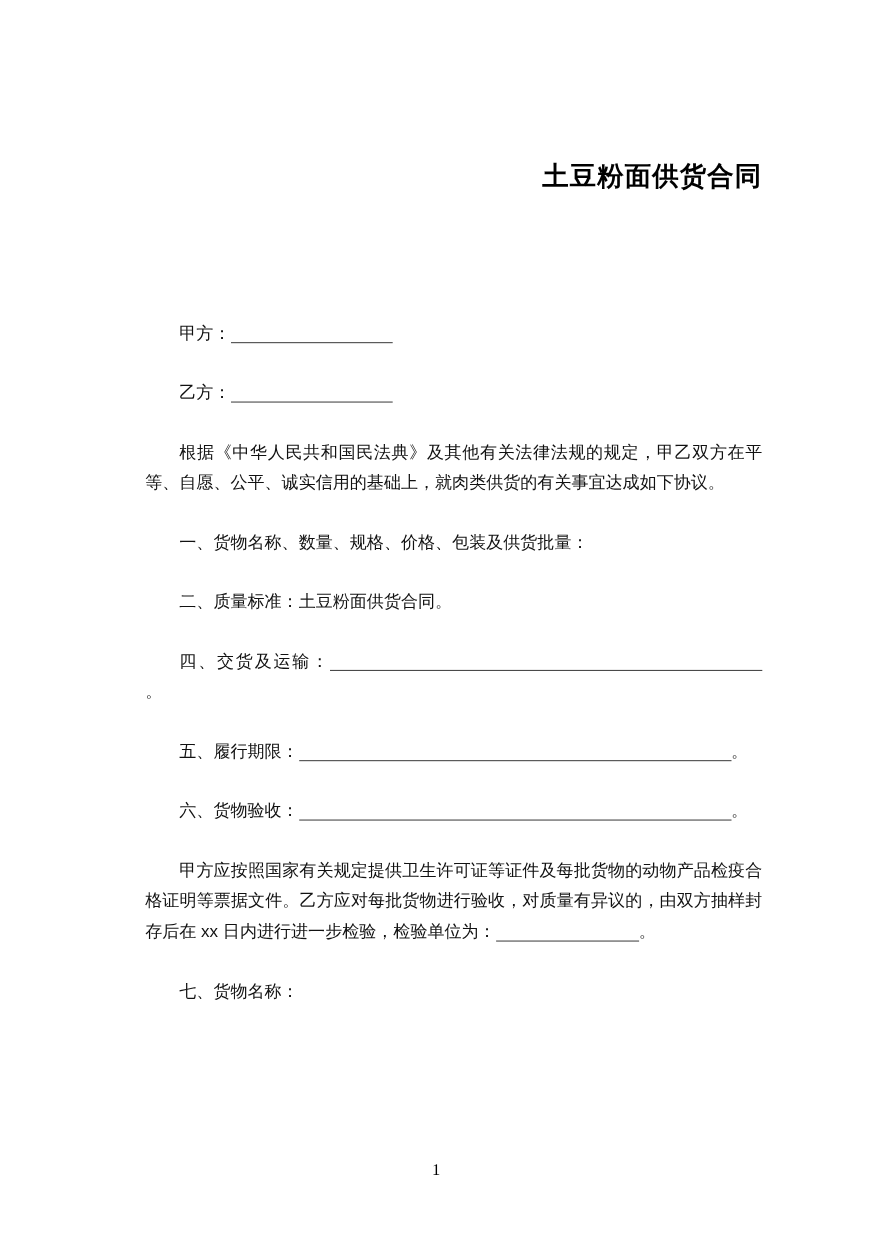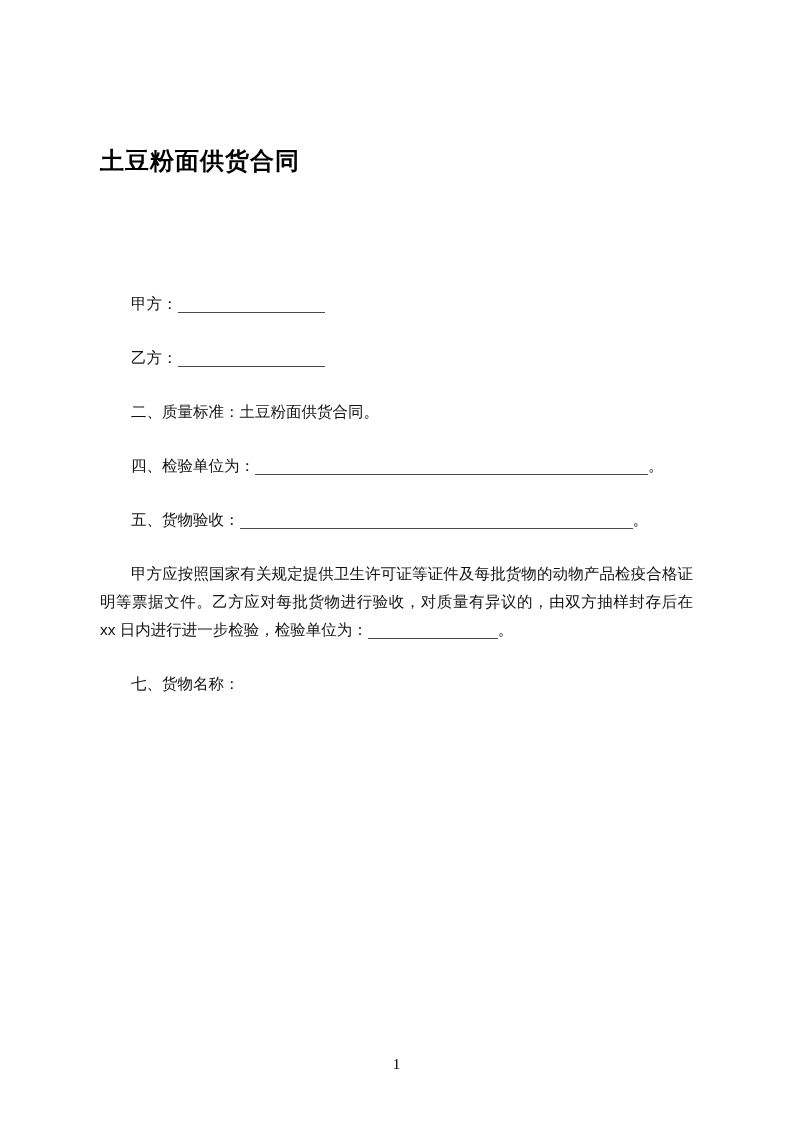--- a/index.html
+++ b/index.html
@@ -9,32 +9,33 @@
     background:#ffffff;
     box-sizing:border-box;
     padding:144px 100px 0 100px;
     font-family:"Liberation Sans", sans-serif;
     color:#000;
     overflow:hidden;
   }
   .title{
     font-size:24px;
     font-weight:bold;
-    text-align:left;
+    text-align:right;
     line-height:34px;
     letter-spacing:1px;
     color:#000;
   }
   .block{
     font-size:15.5px;
     line-height:28px;
     margin-top:26px;
     text-indent:2em;
     text-align:justify;
     color:#111;
+    margin-left:32px;
   }
   .block.first{margin-top:112px;}
   .blank{
     display:inline-block;
     border-bottom:1px solid #4a4a4a;
     height:14px;
     vertical-align:-4px;
     text-indent:0;
   }
   .blank-md{width:147px;}
@@ -52,20 +53,23 @@
   }
 </style>
 </head>
 <body>
 
 <div class="page">
   <div class="title">土豆粉面供货合同</div>
   <div id="doc-body">
       <div class="block first"><span>甲方：</span><span class="blank blank-md"></span></div>
       <div class="block"><span>乙方：</span><span class="blank blank-md"></span></div>
+      <div class="block"><span>根据《中华人民共和国民法典》及其他有关法律法规的规定，甲乙双方在平等、自愿、公平、诚实信用的基础上，就肉类供货的有关事宜达成如下协议。</span></div>
+      <div class="block"><span>一、货物名称、数量、规格、价格、包装及供货批量：</span></div>
       <div class="block"><span>二、质量标准：土豆粉面供货合同。</span></div>
-      <div class="block"><span>四、检验单位为：</span><span class="blank blank-lg"></span><span>。</span></div>
-      <div class="block"><span>五、货物验收：</span><span class="blank blank-lg"></span><span>。</span></div>
+      <div class="block"><span>四、交货及运输：</span><span class="blank blank-lg"></span><span>。</span></div>
+      <div class="block"><span>五、履行期限：</span><span class="blank blank-lg"></span><span>。</span></div>
+      <div class="block"><span>六、货物验收：</span><span class="blank blank-lg"></span><span>。</span></div>
       <div class="block"><span>甲方应按照国家有关规定提供卫生许可证等证件及每批货物的动物产品检疫合格证明等票据文件。乙方应对每批货物进行验收，对质量有异议的，由双方抽样封存后在 xx 日内进行进一步检验，检验单位为：</span><span class="blank blank-sm"></span><span>。</span></div>
       <div class="block"><span>七、货物名称：</span></div>
     </div>
   <div class="footer">1</div>
 </div>
 
 </body></html>

